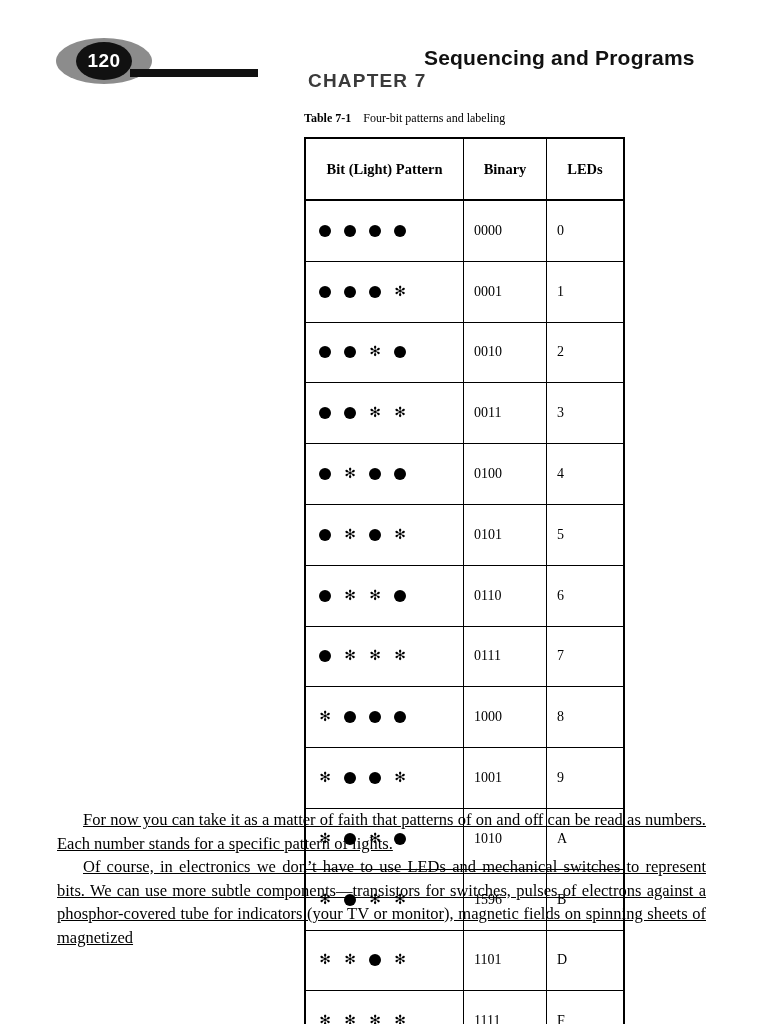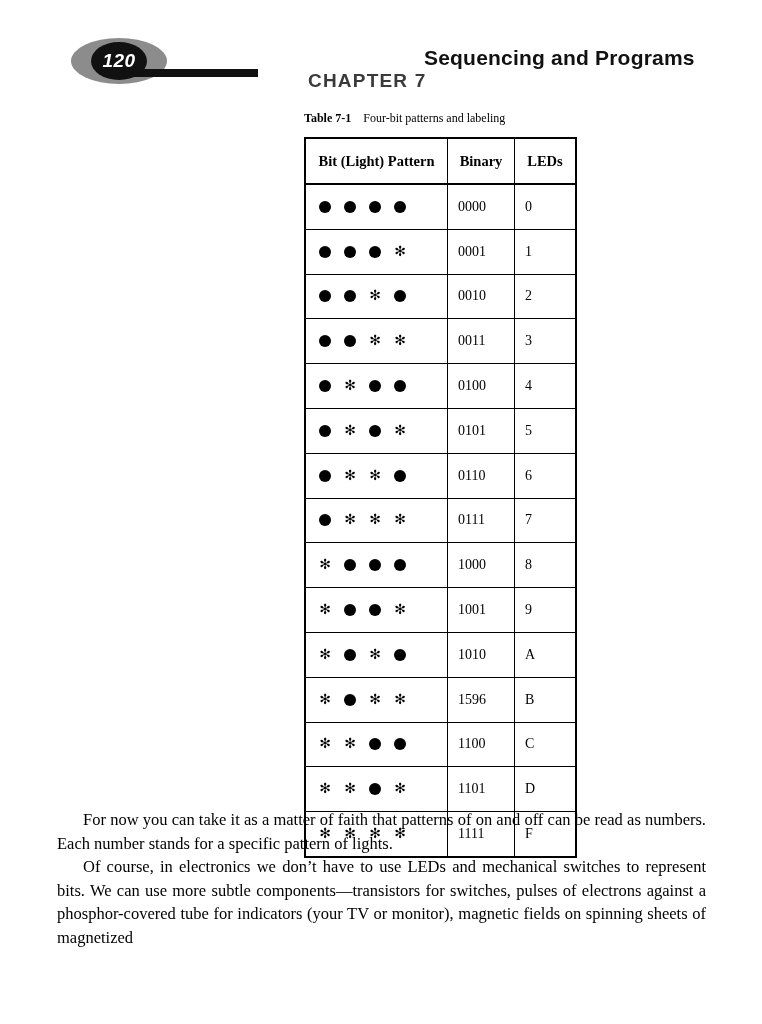--- a/index.html
+++ b/index.html
@@ -19,25 +19,24 @@
   
   .page-header {
     position: absolute;
     top: 38px;
     left: 0;
     width: 762px;
     height: 58px;
   }
   .folio-badge {
     position: absolute;
-    left: 71px;
+    left: 56px;
     top: 0px;
     width: 96px;
     height: 46px;
-    font-style: italic;
   }
   .folio-ellipse-outer {
     position: absolute;
     left: 0;
     top: 0;
     width: 96px;
     height: 46px;
     border-radius: 48px / 23px;
     background: #8c8c8c;
   }
@@ -113,21 +112,21 @@
   
   .bit-table {
     position: absolute;
     left: 304px;
     top: 137px;
     border-collapse: collapse;
     border: 2px solid #000;
   }
   .bit-table td, .bit-table th {
     border: 1px solid #000;
-    padding: 4px;
+    padding: 12px;
     height: 35.8px;
     font-size: 14.5px;
     font-weight: normal;
     vertical-align: middle;
     margin-top: 40px;
   }
   .bit-table thead th {
     font-family: "Liberation Serif", serif;
     font-weight: bold;
     height: 36px;
@@ -186,21 +185,21 @@
   
   .body-text {
     position: absolute;
     left: 57px;
     top: 808px;
     width: 649px;
     font-size: 16.5px;
     line-height: 23.5px;
     text-align: justify;
   }
-  .body-text p { margin: 0; }
+  .body-text p { margin: 0; text-decoration: underline; }
   .body-text p.indent { text-indent: 26px; }
 </style>
 </head>
 <body>
 
 <div class="page-header">
   <div class="folio-badge">
     <div class="folio-ellipse-outer"></div>
     <div class="folio-ellipse-inner"></div>
     <div class="folio-number">120</div>
@@ -366,32 +365,20 @@
         </td>
         <td class="cell-binary">1596</td>
         <td class="cell-label">B</td>
       </tr>
       <tr>
         <td class="cell-pattern">
           <div class="bits">
             <span class="bit off"></span>
             <span class="bit off"></span>
             <span class="bit on"></span>
-            <span class="bit on"></span>
-          </div>
-        </td>
-        <td class="cell-binary">1100</td>
-        <td class="cell-label">C</td>
-      </tr>
-      <tr>
-        <td class="cell-pattern">
-          <div class="bits">
-            <span class="bit off"></span>
-            <span class="bit off"></span>
-            <span class="bit on"></span>
             <span class="bit off"></span>
           </div>
         </td>
         <td class="cell-binary">1101</td>
         <td class="cell-label">D</td>
       </tr>
       <tr>
         <td class="cell-pattern">
           <div class="bits">
             <span class="bit off"></span>

